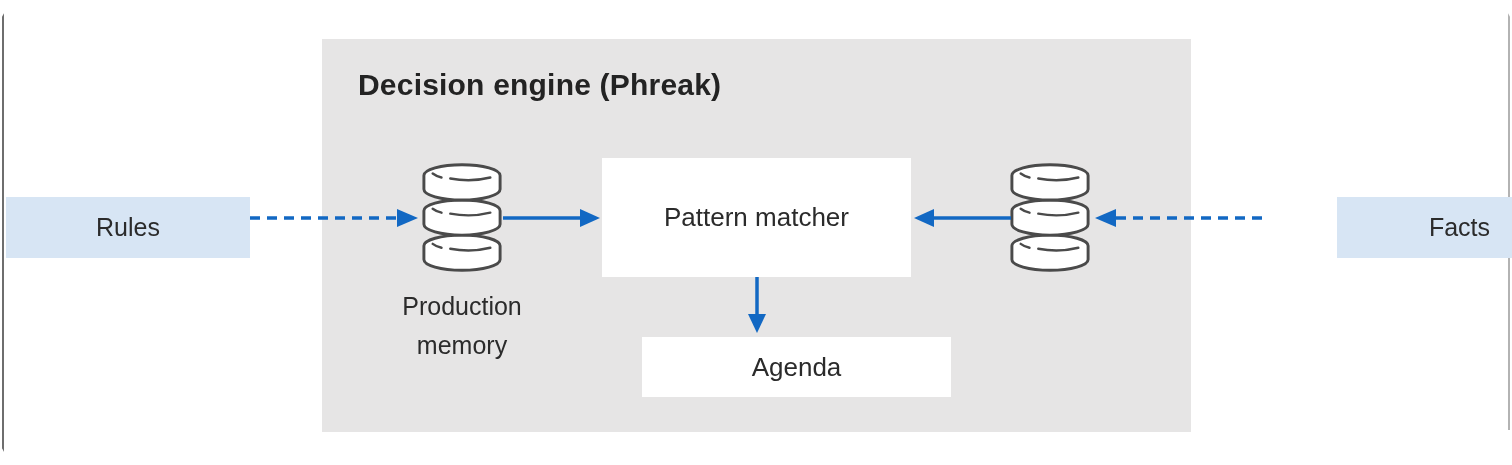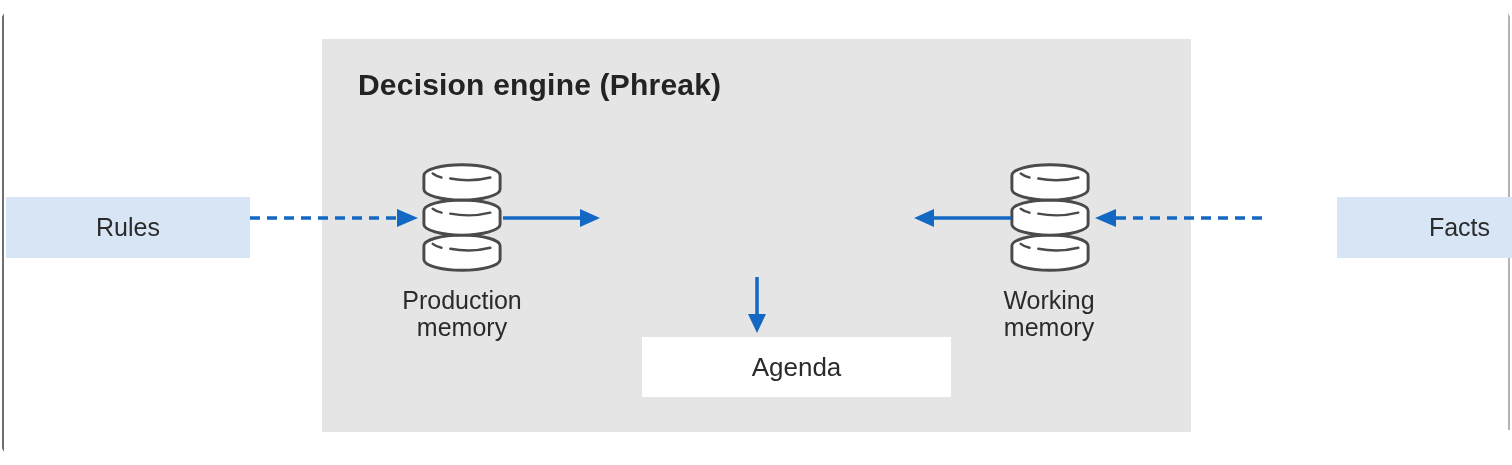--- a/index.html
+++ b/index.html
@@ -82,21 +82,21 @@
   }
   .db-icon.production { left: 420px; }
   .db-icon.working    { left: 1008px; }
 
   .db-label {
     position: absolute;
     top: 287px;
     width: 180px;
     text-align: center;
     font-size: 25px;
-    line-height: 27px;
+    line-height: 39px;
     color: var(--text_dark);
   }
   .db-label.production { left: 372px; }
   .db-label.working    { left: 959px; }
 
   .arrow { position: absolute; color: var(--arrow_blue); }
   .arrow svg { display: block; }
 </style>
 </head>
 <body>
@@ -142,22 +142,24 @@
         <path d="M31 88 q21 4 41 -1" stroke-width="2.5"></path>
         <path d="M4 49 a39 11 0 0 1 78 0 v14 a39 11 0 0 1 -78 0 z" fill="#ffffff"></path>
         <path d="M13 47 q4 3 9 4" stroke-width="2.5"></path>
         <path d="M31 52 q21 4 41 -1" stroke-width="2.5"></path>
         <path d="M4 13 a39 11 0 0 1 78 0 v14 a39 11 0 0 1 -78 0 z" fill="#ffffff"></path>
         <path d="M13 11 q4 3 9 4" stroke-width="2.5"></path>
         <path d="M31 16 q21 4 41 -1" stroke-width="2.5"></path>
       </g>
     </svg>
   </div>
-  <div class="db-label working">Working memory</div>
 
+  <div class="node-box matcher">
+    <span>Pattern matcher</span>
+  </div>
   <div class="node-box agenda">
     <span>Agenda</span>
   </div>
 
   <div class="arrow" style="left:250px; top:208px;">
     <svg width="170" height="20" viewBox="0 0 170 20">
       <line x1="0" y1="10" x2="147" y2="10" stroke="currentColor" stroke-width="3.5" stroke-dasharray="10 7"></line>
       <polygon points="147,1 168,10 147,19" fill="currentColor"></polygon>
     </svg>
   </div>

